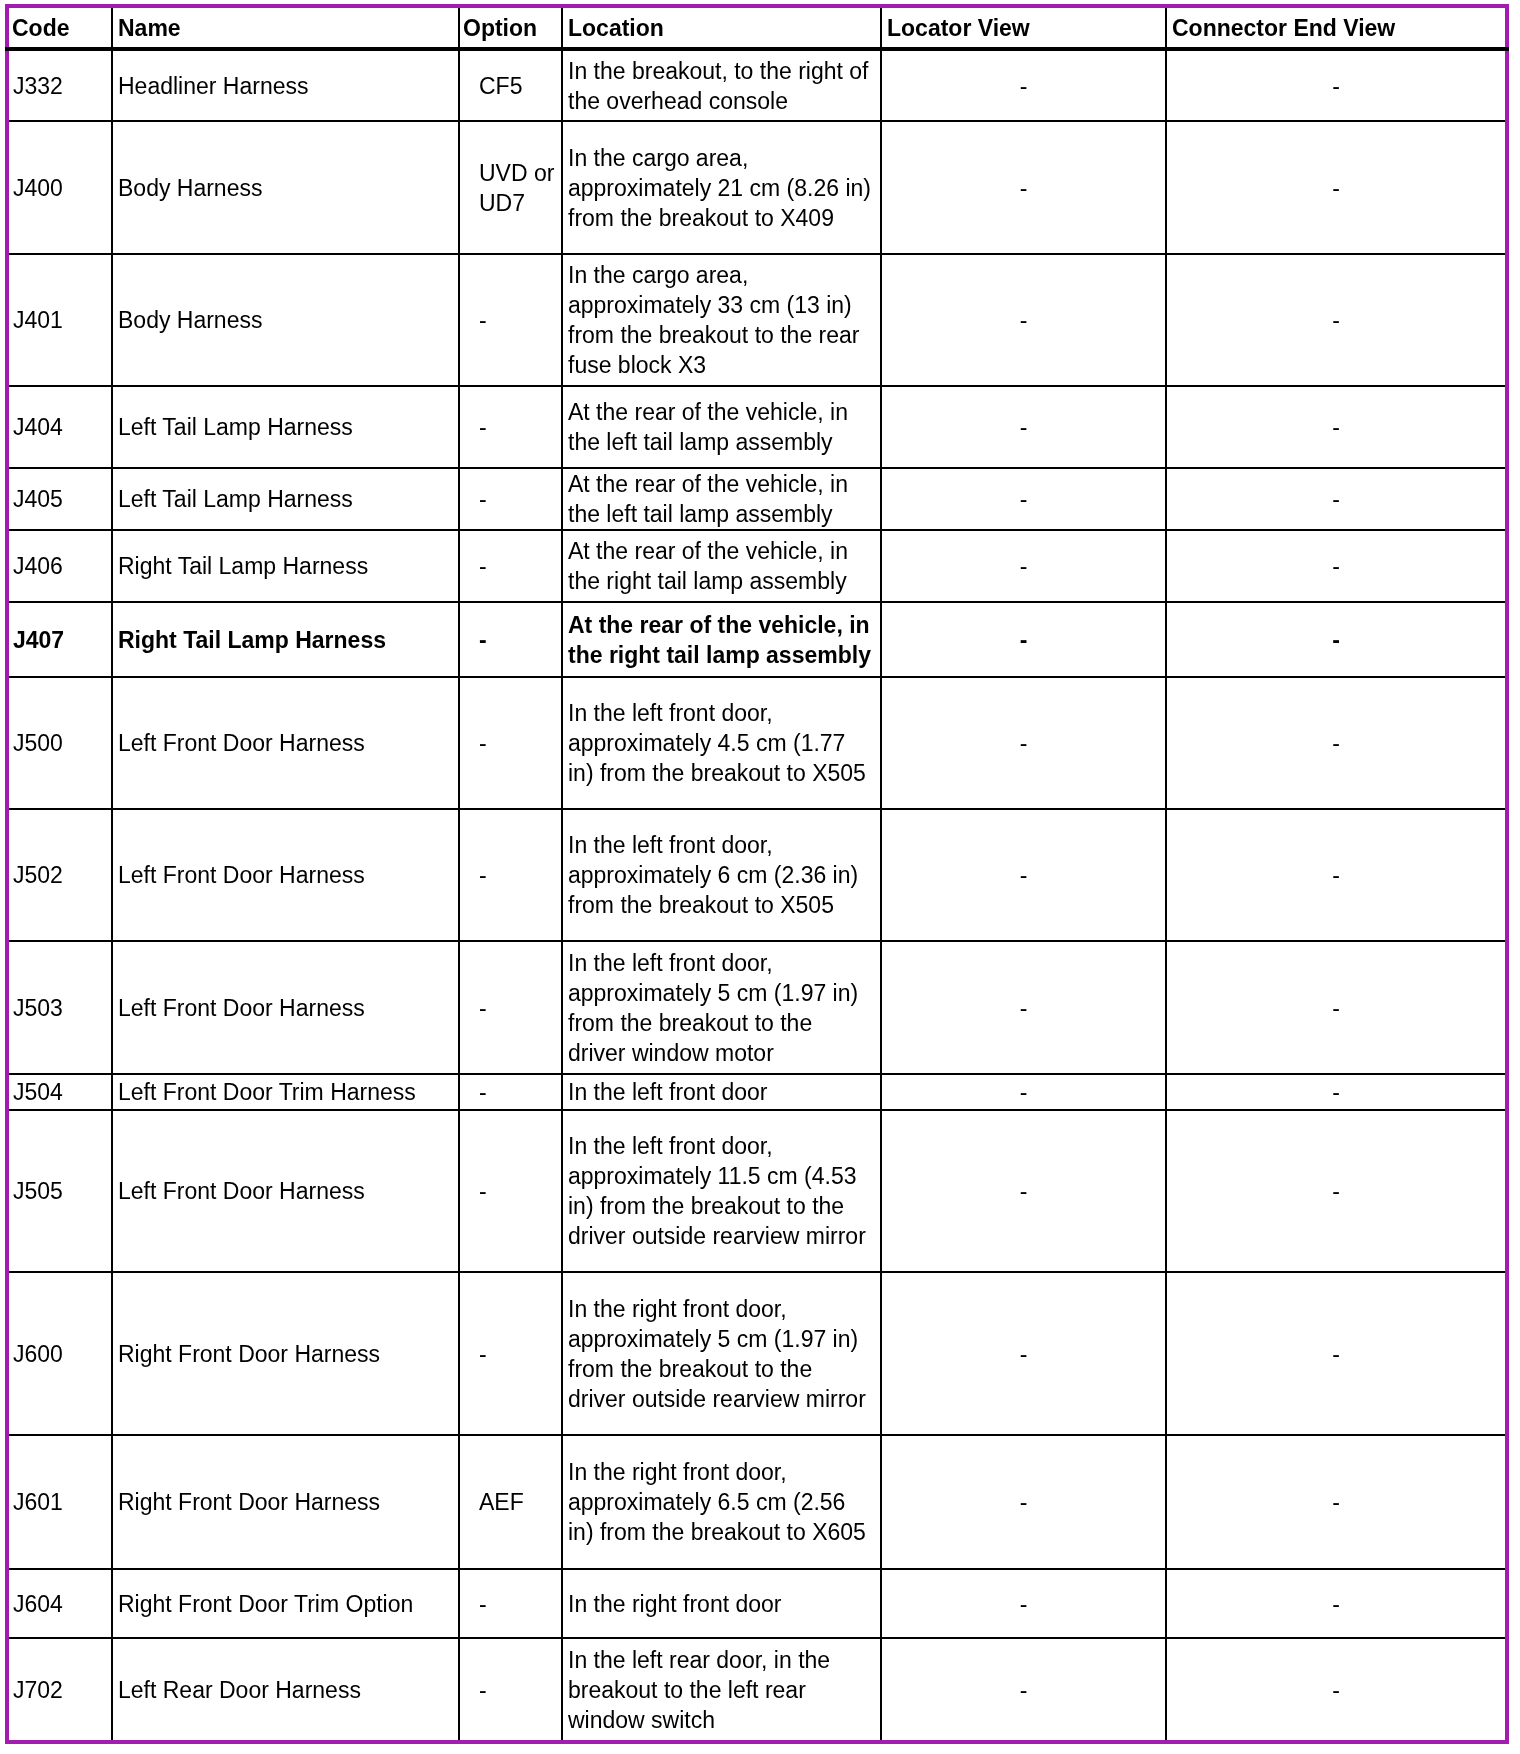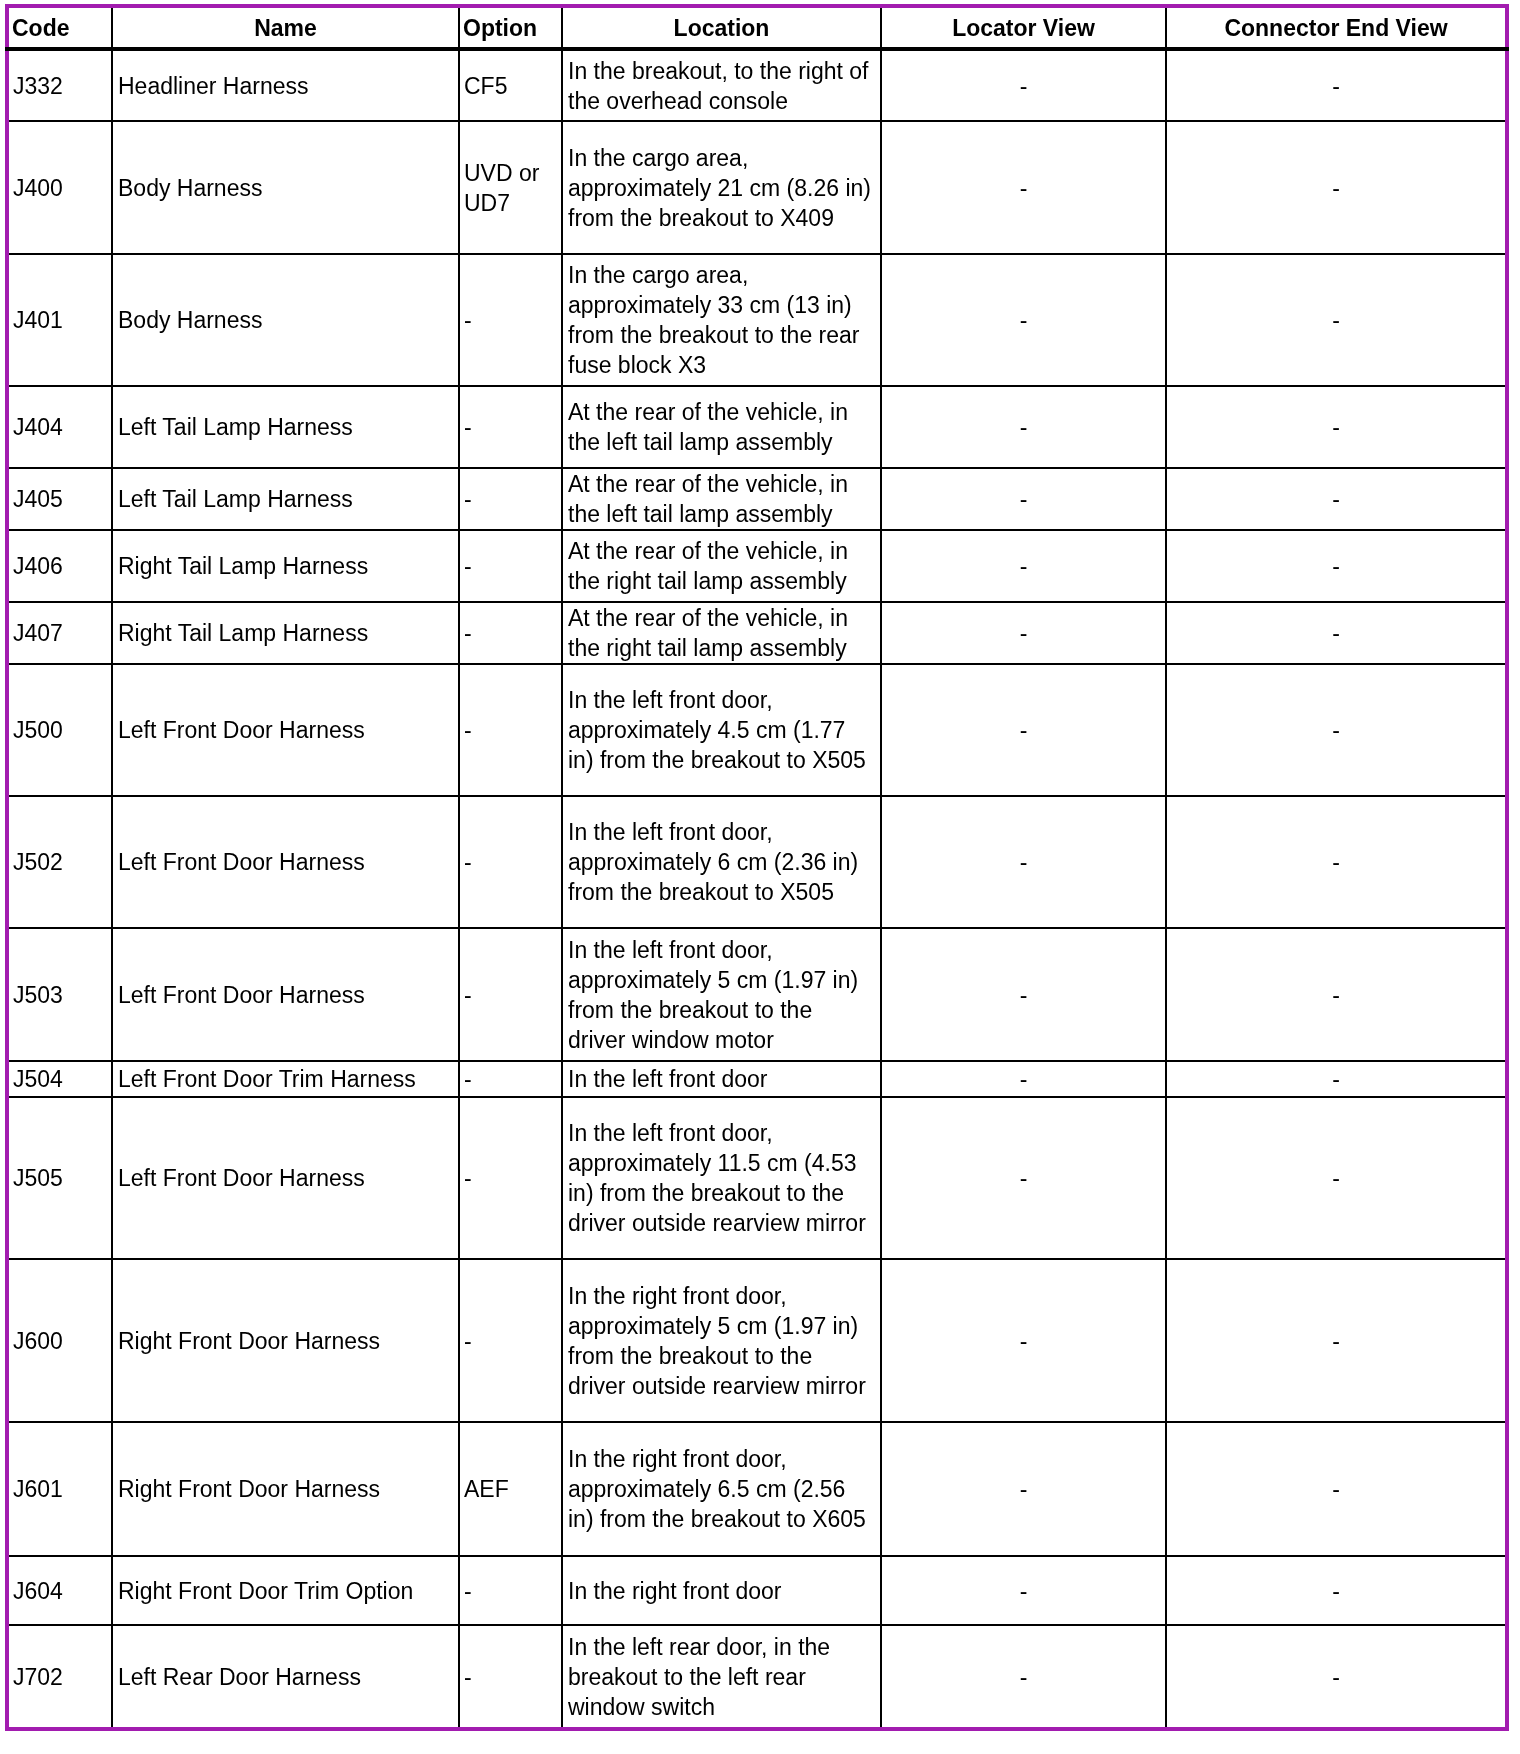--- a/index.html
+++ b/index.html
@@ -13,29 +13,29 @@
   table.conn th, table.conn td {
     border: 2px solid #000;
     padding: 0 5px;
     font-size: 23px;
     line-height: 30px;
     vertical-align: middle;
     overflow: hidden;
   }
   table.conn th {
     font-weight: bold;
-    text-align: center;
+    text-align: left;
     height: 39px;
     border-bottom: 4px solid #000;
   }
   table.conn th.left { text-align: left; padding-left: 3px; }
   table.conn td { text-align: left; }
   table.conn td.code { padding-left: 4px; }
   table.conn td.center { text-align: center; }
-  table.conn td.opt { padding-left: 4px; }
+  table.conn td.opt { padding-left: 19px; }
 </style>
 </head>
 <body>
 
 <table class="conn">
   <colgroup>
     <col style="width:105px">
     <col style="width:347px">
     <col style="width:103px">
     <col style="width:319px">
@@ -94,21 +94,21 @@
     <td class="center">-</td>
   </tr>
       <tr style="height: 72px;">
     <td class="code">J406</td>
     <td>Right Tail Lamp Harness</td>
     <td class="opt">-</td>
     <td>At the rear of the vehicle, in the right tail lamp assembly</td>
     <td class="center">-</td>
     <td class="center">-</td>
   </tr>
-      <tr style="height: 62px;">
+      <tr style="height: 75px; font-weight: bold;">
     <td class="code">J407</td>
     <td>Right Tail Lamp Harness</td>
     <td class="opt">-</td>
     <td>At the rear of the vehicle, in the right tail lamp assembly</td>
     <td class="center">-</td>
     <td class="center">-</td>
   </tr>
       <tr style="height: 132px;">
     <td class="code">J500</td>
     <td>Left Front Door Harness</td>

